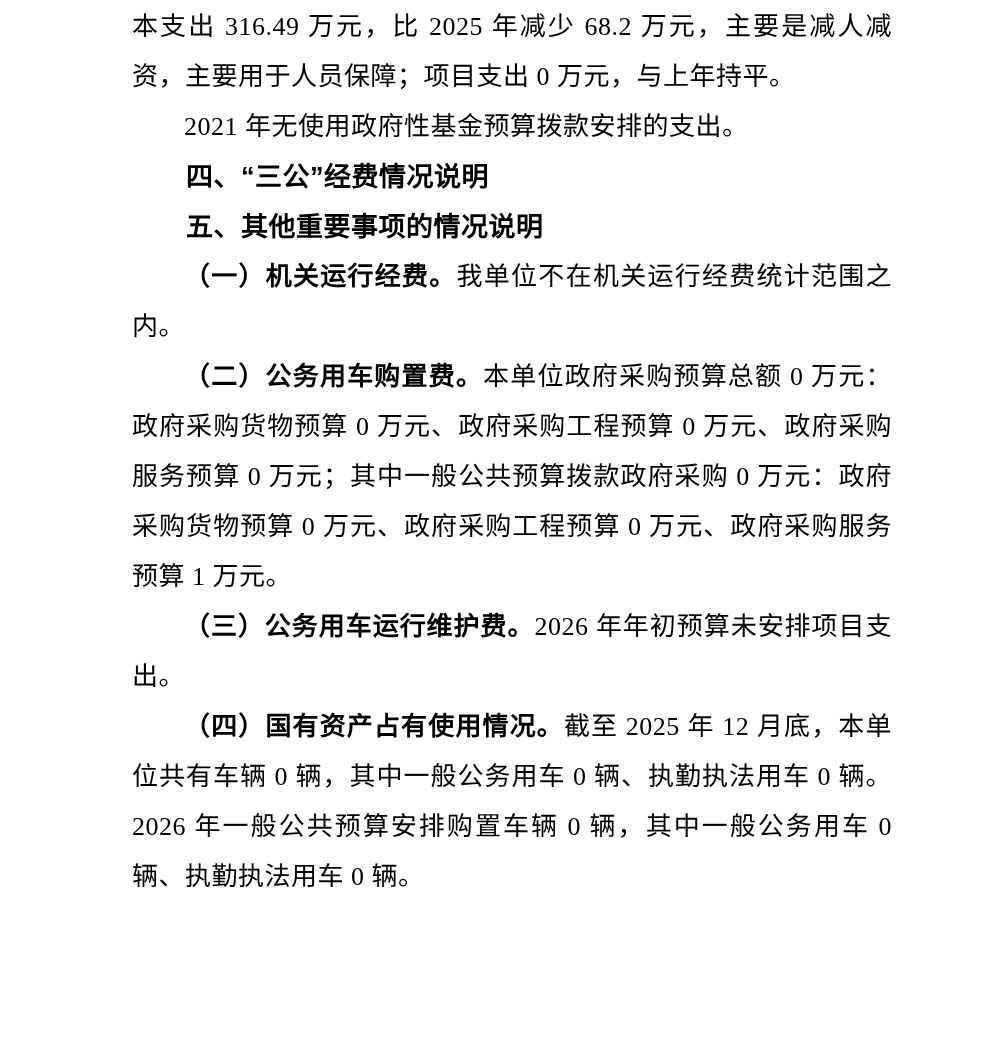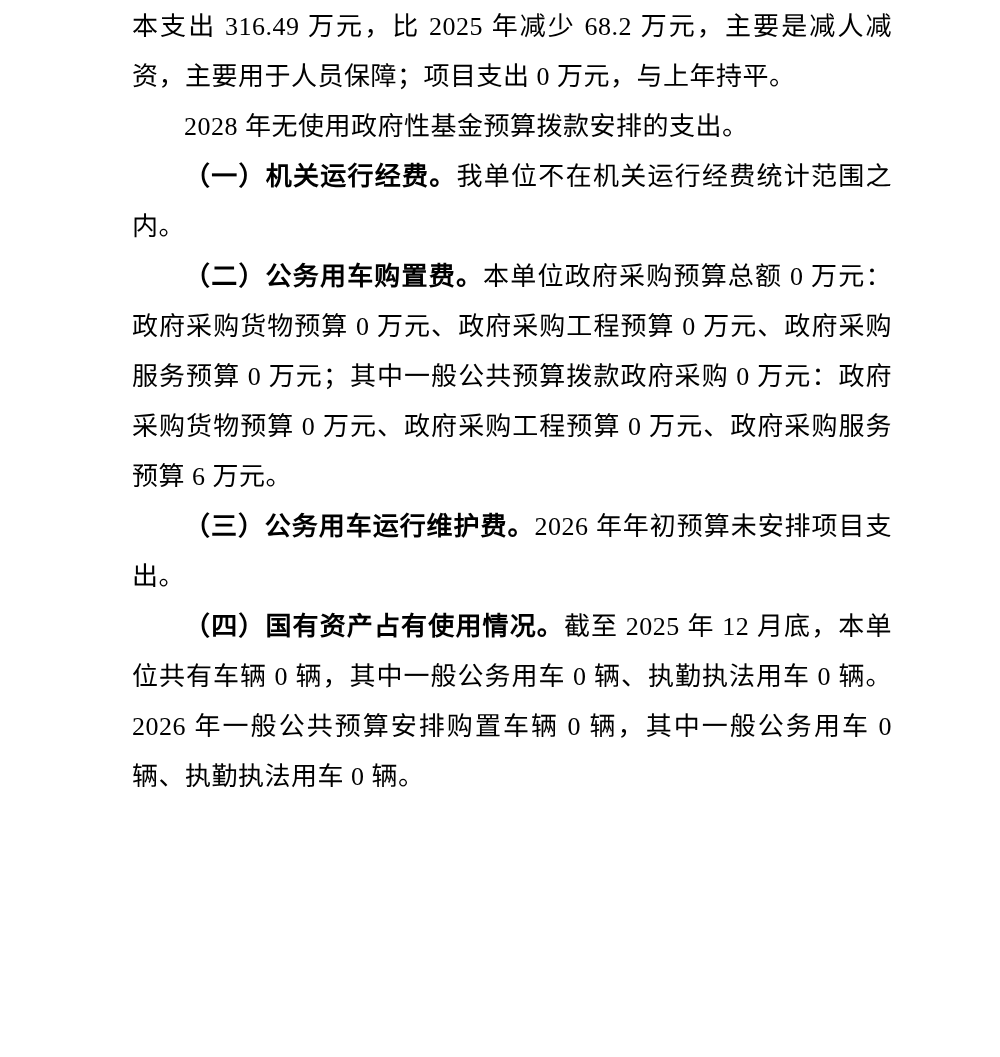--- a/index.html
+++ b/index.html
@@ -47,19 +47,21 @@
   .lead-in {
     font-weight: 700;
   }
 </style>
 </head>
 <body>
 
 <div class="page">
   <div class="doc-content" id="doc-content">
       <p class="body-para continued"><span>本支出 316.49 万元，比 2025 年减少 68.2 万元，主要是减人减资，主要用于人员保障；项目支出 0 万元，与上年持平。</span></p>
-      <p class="body-para"><span>2028 年无使用政府性基金预算拨款安排的支出。</span></p>
+      <p class="body-para"><span>2021 年无使用政府性基金预算拨款安排的支出。</span></p>
+      <p class="section-heading">四、“三公”经费情况说明</p>
+      <p class="section-heading">五、其他重要事项的情况说明</p>
       <p class="body-para"><span class="lead-in">（一）机关运行经费。</span><span>我单位不在机关运行经费统计范围之内。</span></p>
-      <p class="body-para"><span class="lead-in">（二）公务用车购置费。</span><span>本单位政府采购预算总额 0 万元：政府采购货物预算 0 万元、政府采购工程预算 0 万元、政府采购服务预算 0 万元；其中一般公共预算拨款政府采购 0 万元：政府采购货物预算 0 万元、政府采购工程预算 0 万元、政府采购服务预算 6 万元。</span></p>
+      <p class="body-para"><span class="lead-in">（二）公务用车购置费。</span><span>本单位政府采购预算总额 0 万元：政府采购货物预算 0 万元、政府采购工程预算 0 万元、政府采购服务预算 0 万元；其中一般公共预算拨款政府采购 0 万元：政府采购货物预算 0 万元、政府采购工程预算 0 万元、政府采购服务预算 1 万元。</span></p>
       <p class="body-para"><span class="lead-in">（三）公务用车运行维护费。</span><span>2026 年年初预算未安排项目支出。</span></p>
       <p class="body-para"><span class="lead-in">（四）国有资产占有使用情况。</span><span>截至 2025 年 12 月底，本单位共有车辆 0 辆，其中一般公务用车 0 辆、执勤执法用车 0 辆。2026 年一般公共预算安排购置车辆 0 辆，其中一般公务用车 0 辆、执勤执法用车 0 辆。</span></p>
     </div>
 </div>
 
 </body></html>

